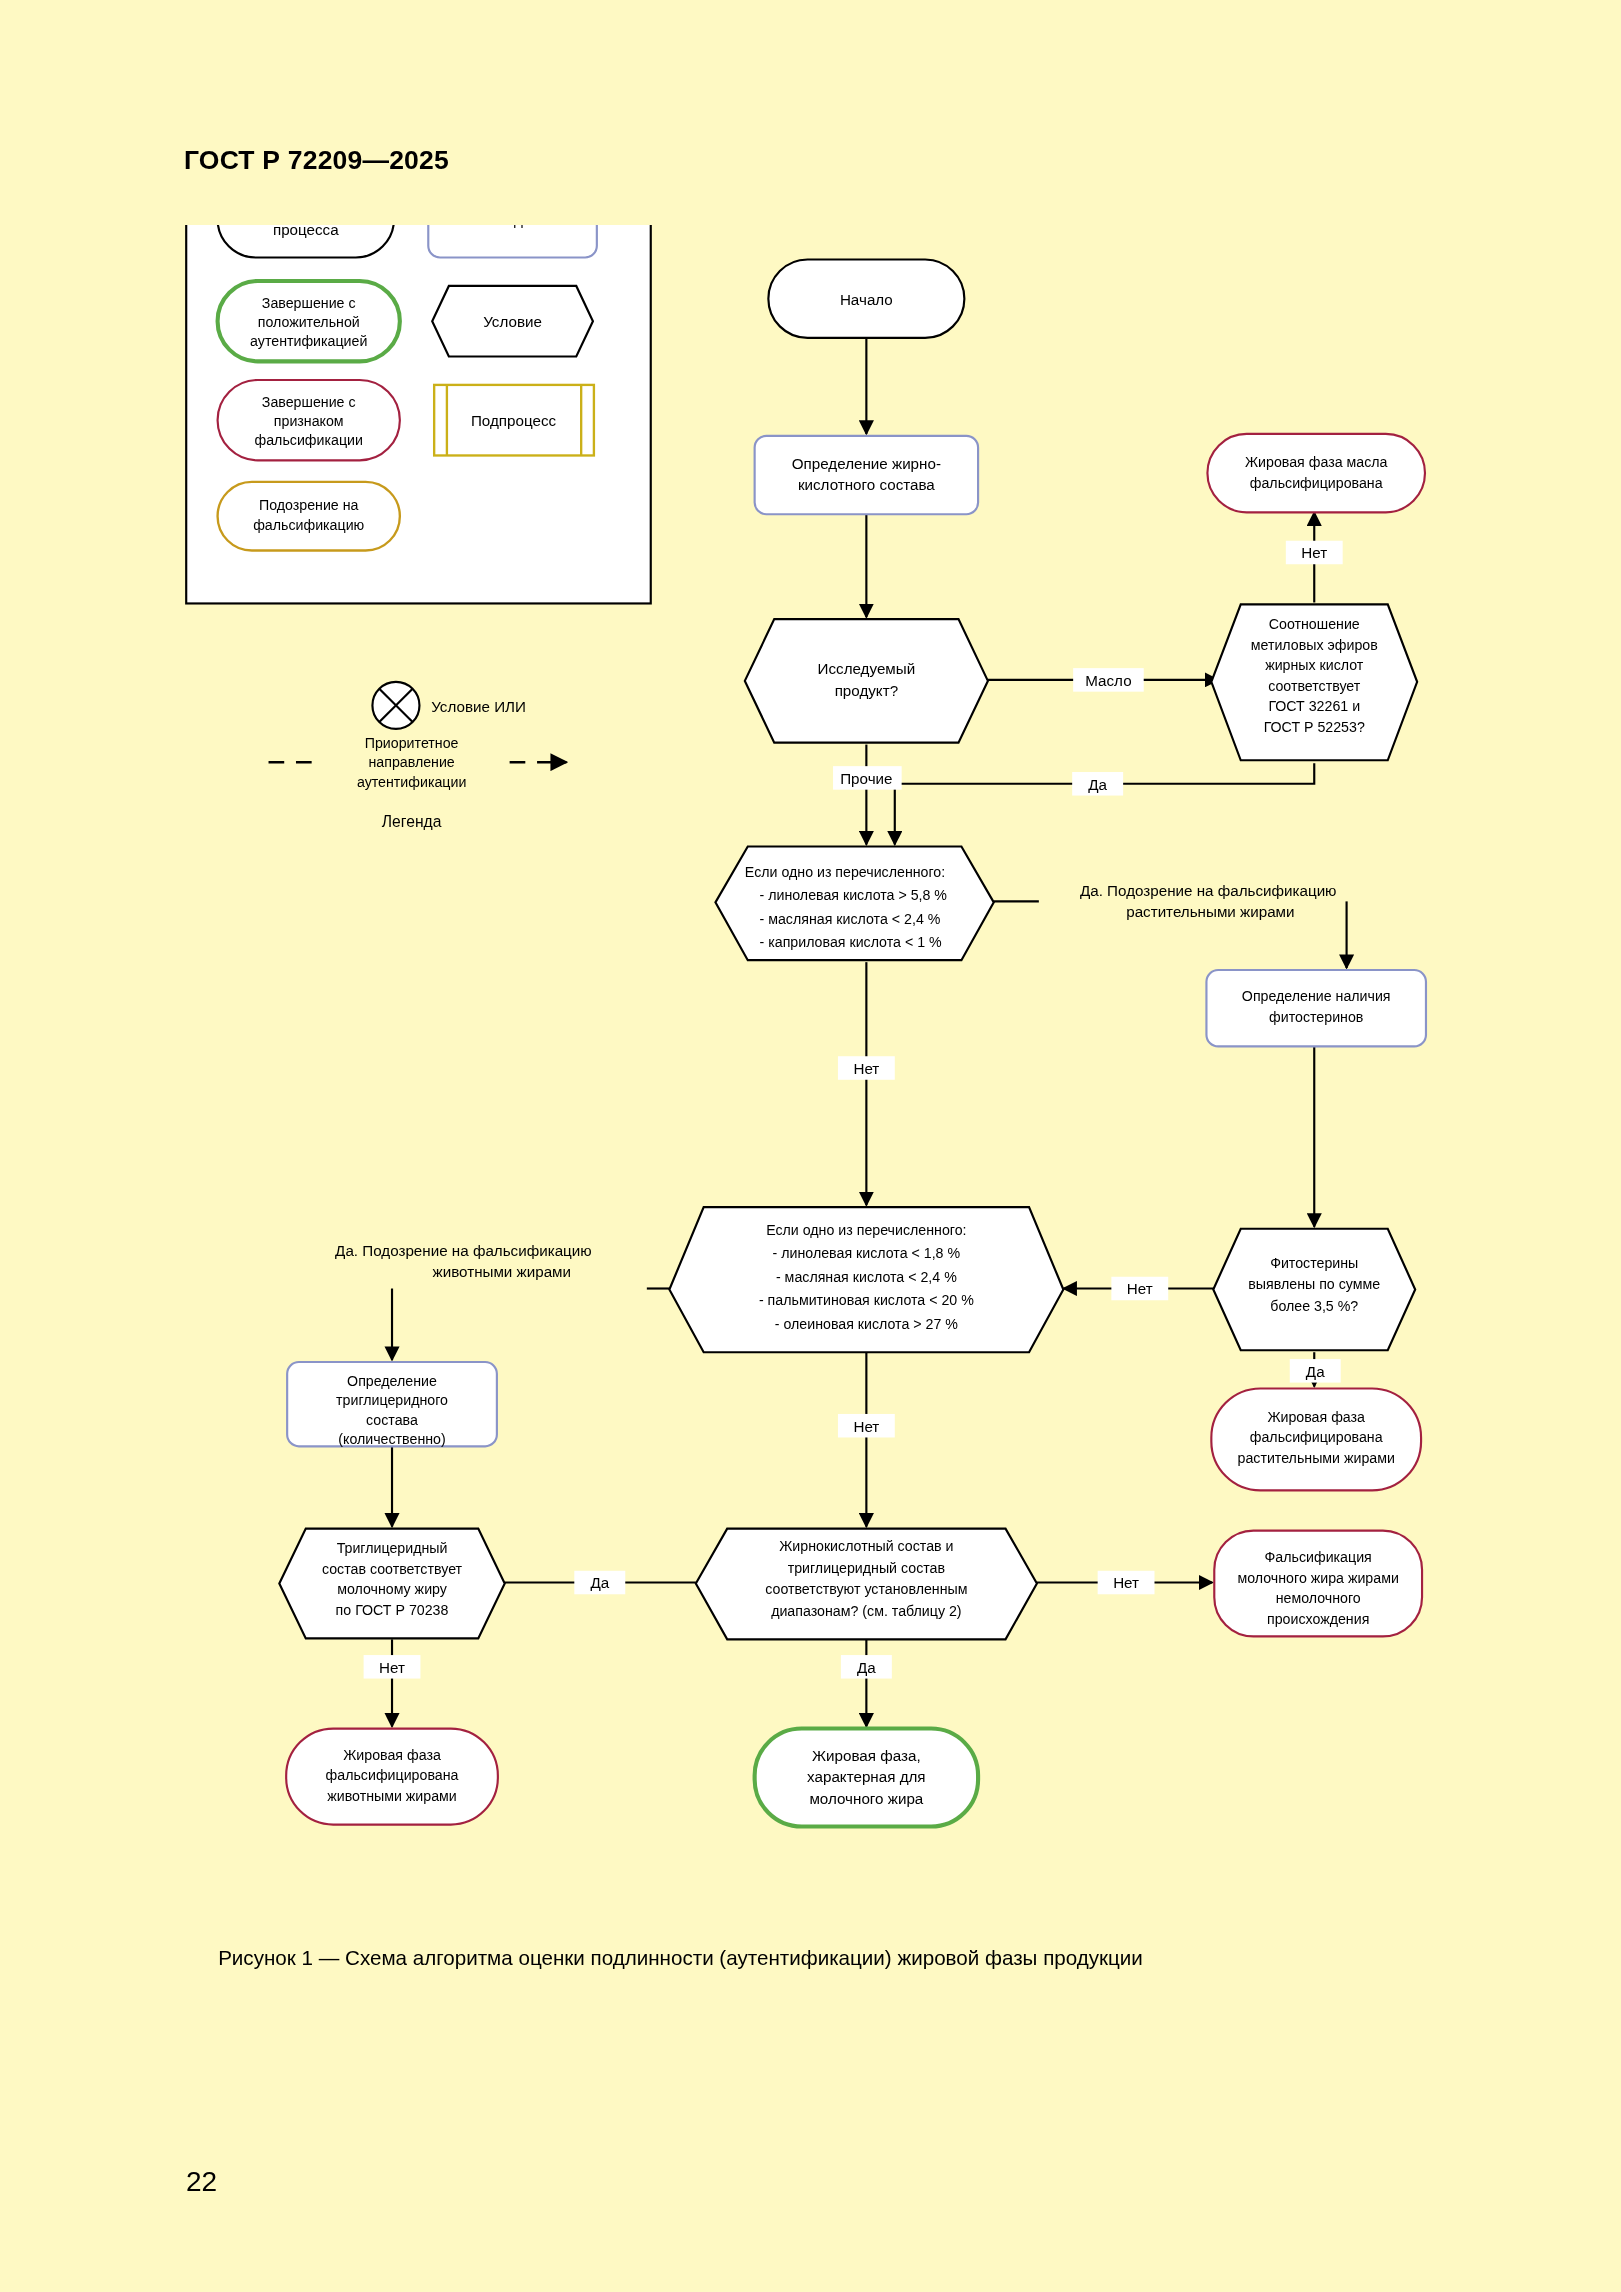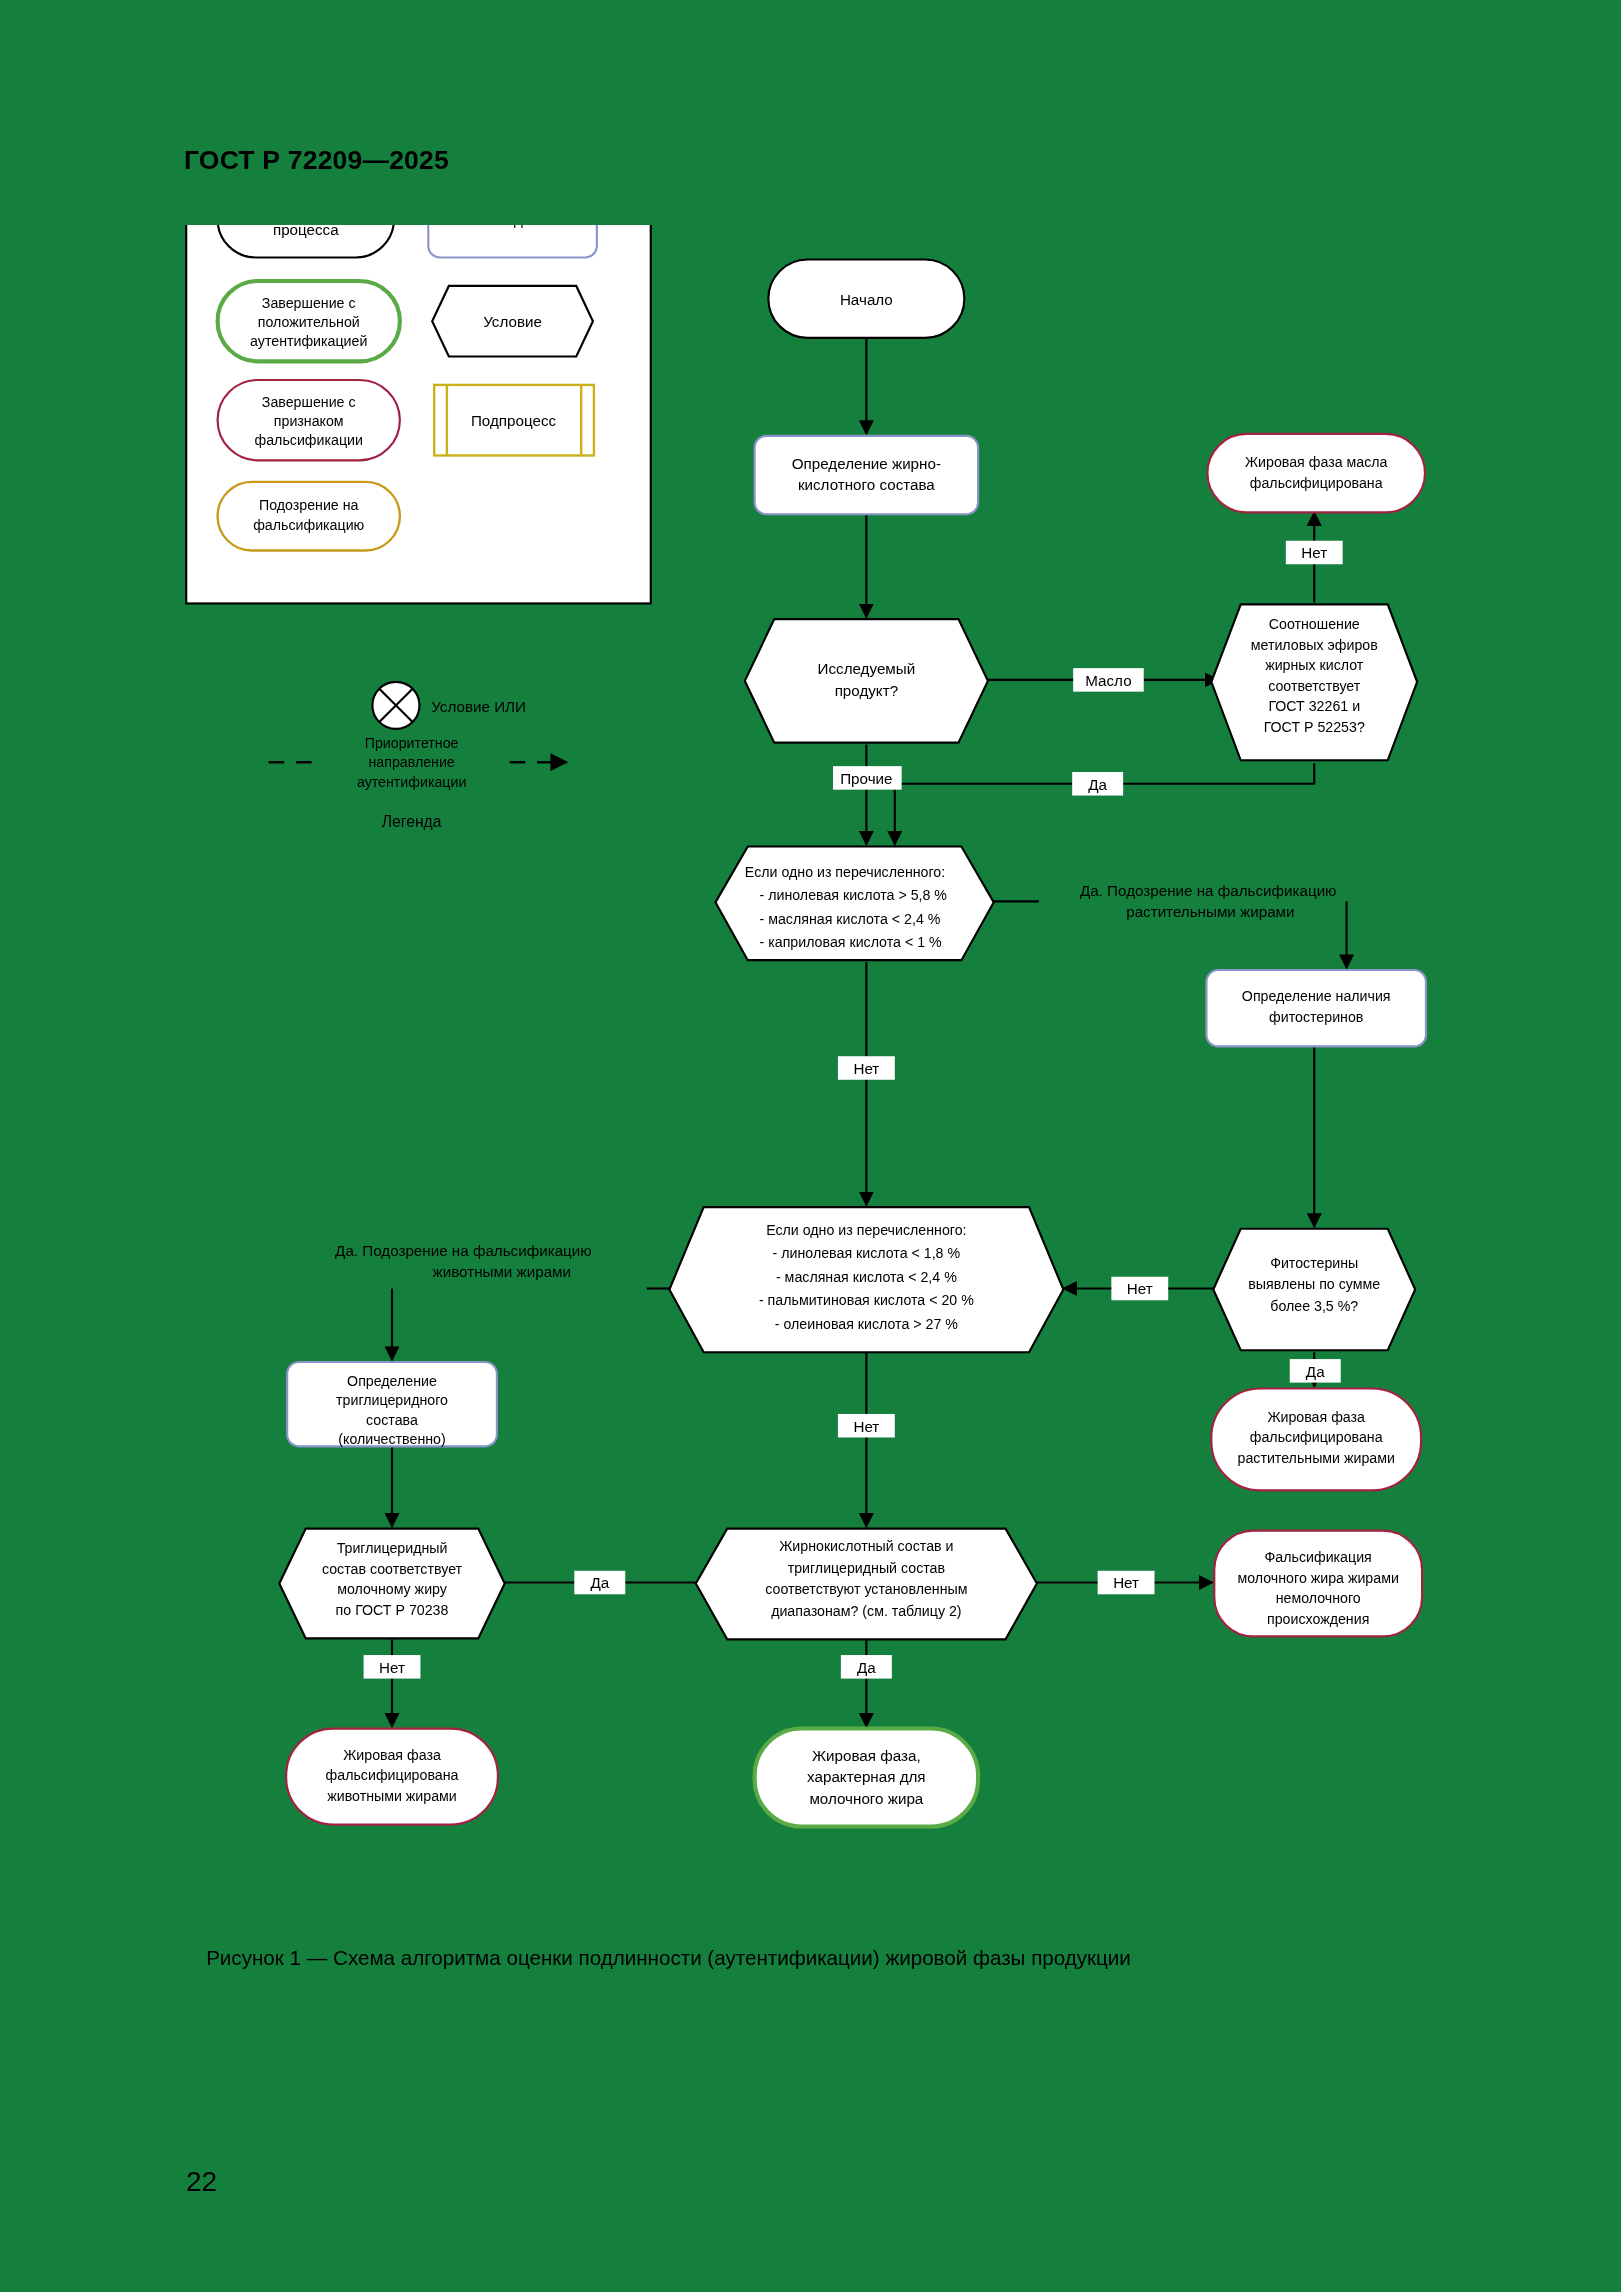--- a/index.html
+++ b/index.html
@@ -11,21 +11,21 @@
     width: 1621px;
     height: 2293px;
     position: relative;
     font-family: "Liberation Sans", sans-serif;
     color: #000000;
     overflow: hidden;
   }
   .page {
     position: absolute;
     inset: 0;
-    background: #15803d;
+    background: #fef9c3;
   }
   .doc-header {
     position: absolute;
     left: 184px;
     top: 145px;
     font-size: 26.5px;
     font-weight: bold;
     letter-spacing: 0.2px;
     white-space: nowrap;
   }
@@ -36,20 +36,21 @@
     width: 1621px;
     height: 1686px;
   }
   .caption {
     position: absolute;
     left: 0;
     top: 1946px;
     width: 1337px;
     text-align: center;
     font-size: 20.6px;
+    padding-left: 12px;
   }
   .page-number {
     position: absolute;
     left: 186px;
     top: 2166px;
     font-size: 28px;
   }
   svg { display: block; }
   svg text {
     font-family: "Liberation Sans", sans-serif;

